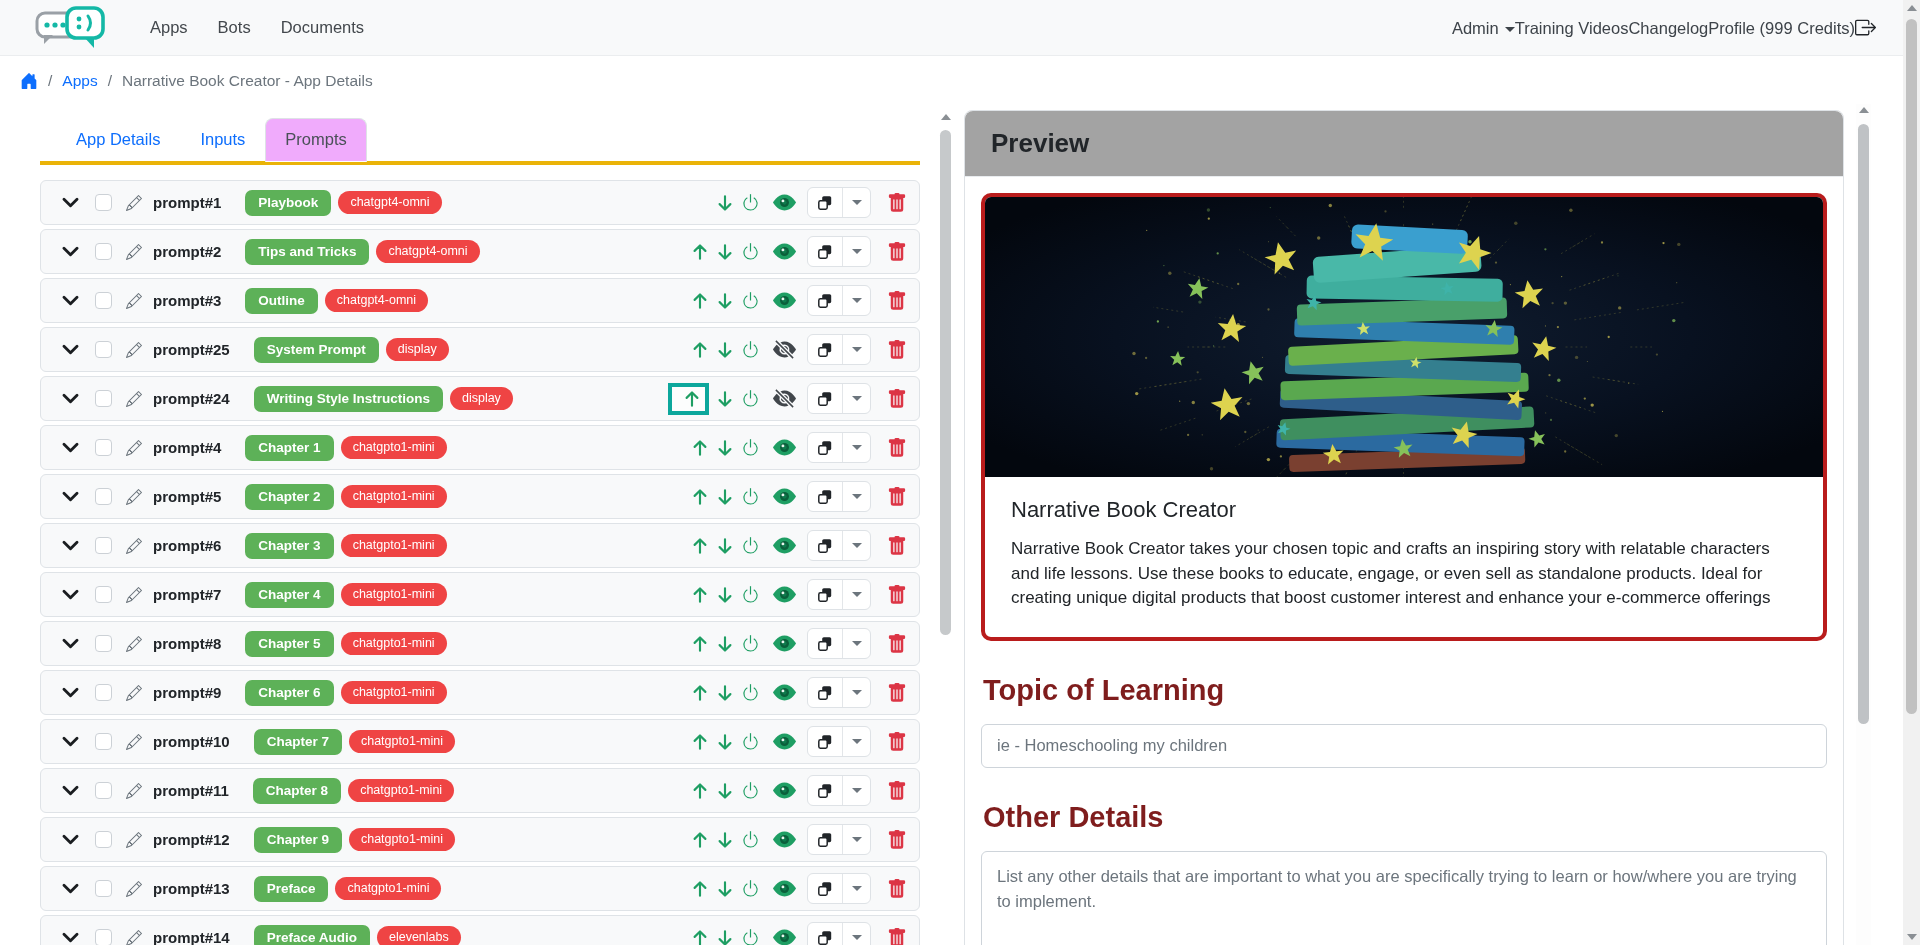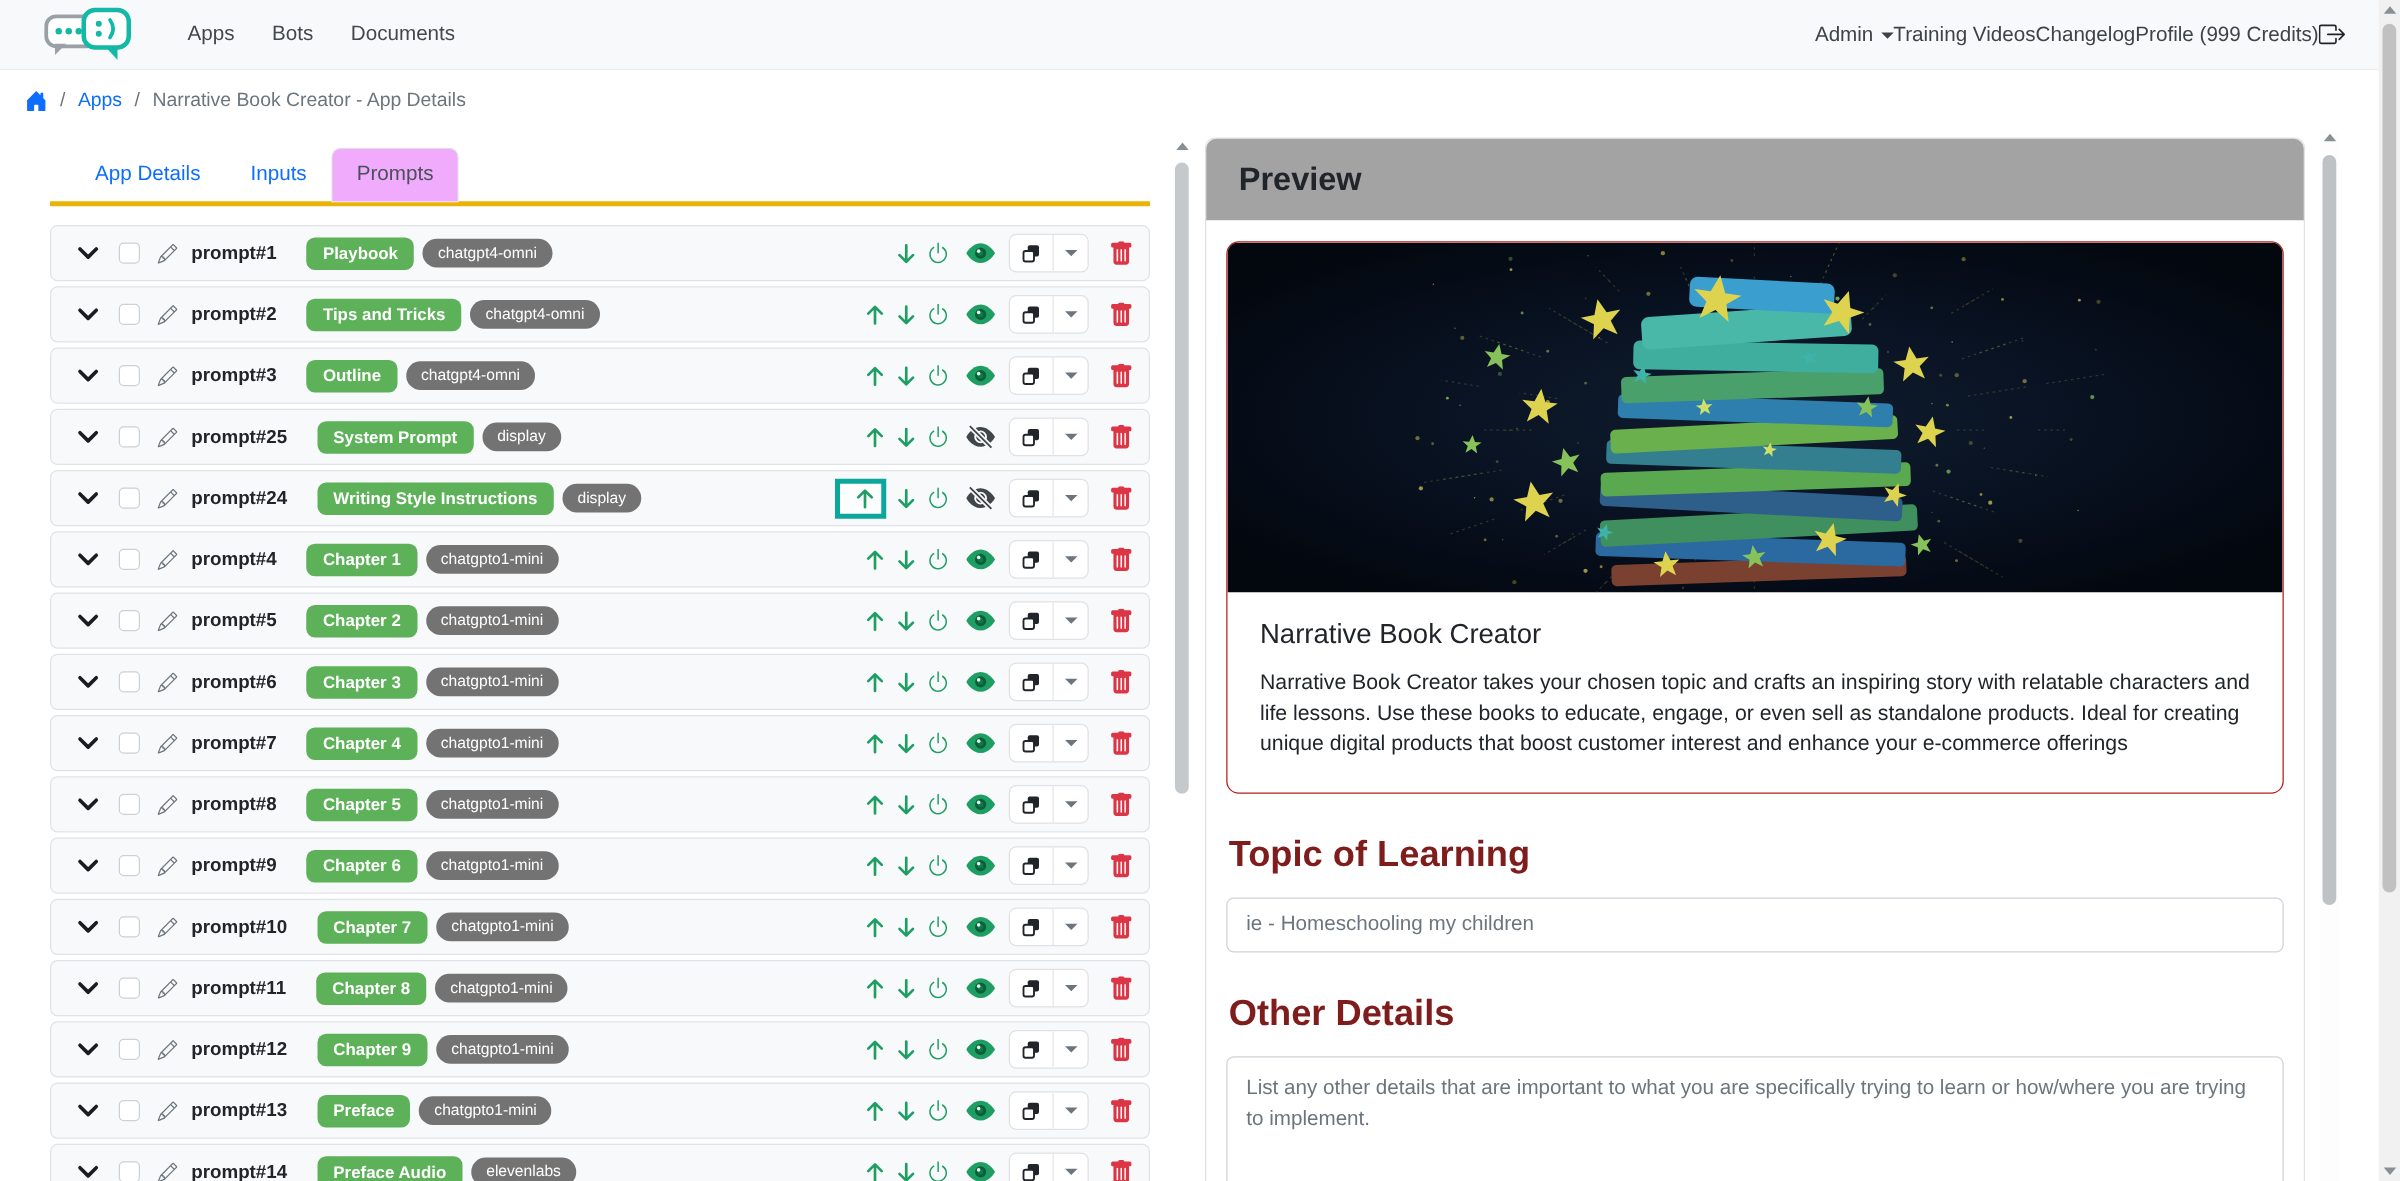--- a/index.html
+++ b/index.html
@@ -36,21 +36,21 @@
   .rows { margin-top:15px; }
   .prompt-row { height:45px; margin-bottom:4px; background:#f8f9fa; border:1px solid #dfe3e7;
     border-radius:6px; display:flex; align-items:center; padding:0 12px 0 20px; }
   .chev-btn { width:20px; height:20px; cursor:pointer; display:flex; align-items:center; margin-right:14px; }
   .row-check { appearance:none; width:17px; height:17px; background:#fff; border:1px solid #ccd1d6;
     border-radius:4px; margin-right:14px; cursor:pointer; }
   .pencil-btn { width:16px; height:16px; cursor:pointer; margin-right:11px; display:flex; align-items:center; }
   .p-label { font-size:15px; font-weight:bold; color:#212529; }
   .badge-green { margin-left:24px; background:#5db158; color:#fff; font-size:13.5px; font-weight:bold;
     padding:5px 13px 6px; border-radius:7px; white-space:nowrap; }
-  .badge-gray { margin-left:7px; background:#737373; color:#fff; font-size:12.5px;
+  .badge-gray { margin-left:7px; background:#ef4444; color:#fff; font-size:12.5px;
     padding:4px 12px 5px; border-radius:12px; white-space:nowrap; }
   .row-actions { margin-left:auto; display:flex; align-items:center; }
   .act { cursor:pointer; display:flex; align-items:center; margin-left:7px; }
   .act.eye { margin-left:13px; }
   .hl-box { border:4px solid #0ca79c; background:#fcfdfd; padding:2px 4px; display:inline-flex;
     align-items:center; margin-left:3px; }
   .btn-group { display:flex; margin-left:11px; border:1px solid #dee2e6; border-radius:6px;
     background:#fff; overflow:hidden; height:31px; }
   .btn-copy { width:35px; display:flex; align-items:center; justify-content:center; cursor:pointer;
     border-right:1px solid #e3e6e9; }
@@ -58,21 +58,21 @@
   .caret-down { width:0; height:0; border-left:5px solid transparent; border-right:5px solid transparent;
     border-top:5px solid #6c757d; }
   .act.trash { margin-left:16px; }
 
   
   .preview-panel { position:absolute; left:964px; top:110px; width:880px; height:980px;
     background:#fff; border:1px solid #dee2e6; border-radius:8px; }
   .preview-header { background:#a3a3a3; border-bottom:1px solid #e9ecef; border-radius:8px 8px 0 0;
     padding:17px 26px; font-size:26px; font-weight:600; color:#212529; }
   .preview-body { padding:16px; }
-  .inner-card { border:1px solid #b91c1c; border-radius:10px; overflow:hidden; }
+  .inner-card { border:4px solid #b91c1c; border-radius:10px; overflow:hidden; }
   .preview-image { width:100%; height:280px; display:block; }
   .inner-body { padding:20px 26px 26px; }
   .app-title { font-size:22px; font-weight:500; color:#212529; }
   .app-desc { margin-top:14px; font-size:17px; line-height:1.45; color:#212529; }
   .section-h { font-size:29px; font-weight:600; margin:33px 0 17px 2px; color:#7f1d1d; }
   .topic-input { width:100%; height:44px; border:1px solid #ced4da; border-radius:6px;
     padding:18px 15px; font-size:16.5px; font-family:"Liberation Sans",sans-serif; color:#212529; }
   .details-area { width:100%; height:152px; border:1px solid #ced4da; border-radius:6px;
     padding:12px 15px; font-size:16.5px; line-height:1.55; font-family:"Liberation Sans",sans-serif;
     resize:none; color:#212529; }

